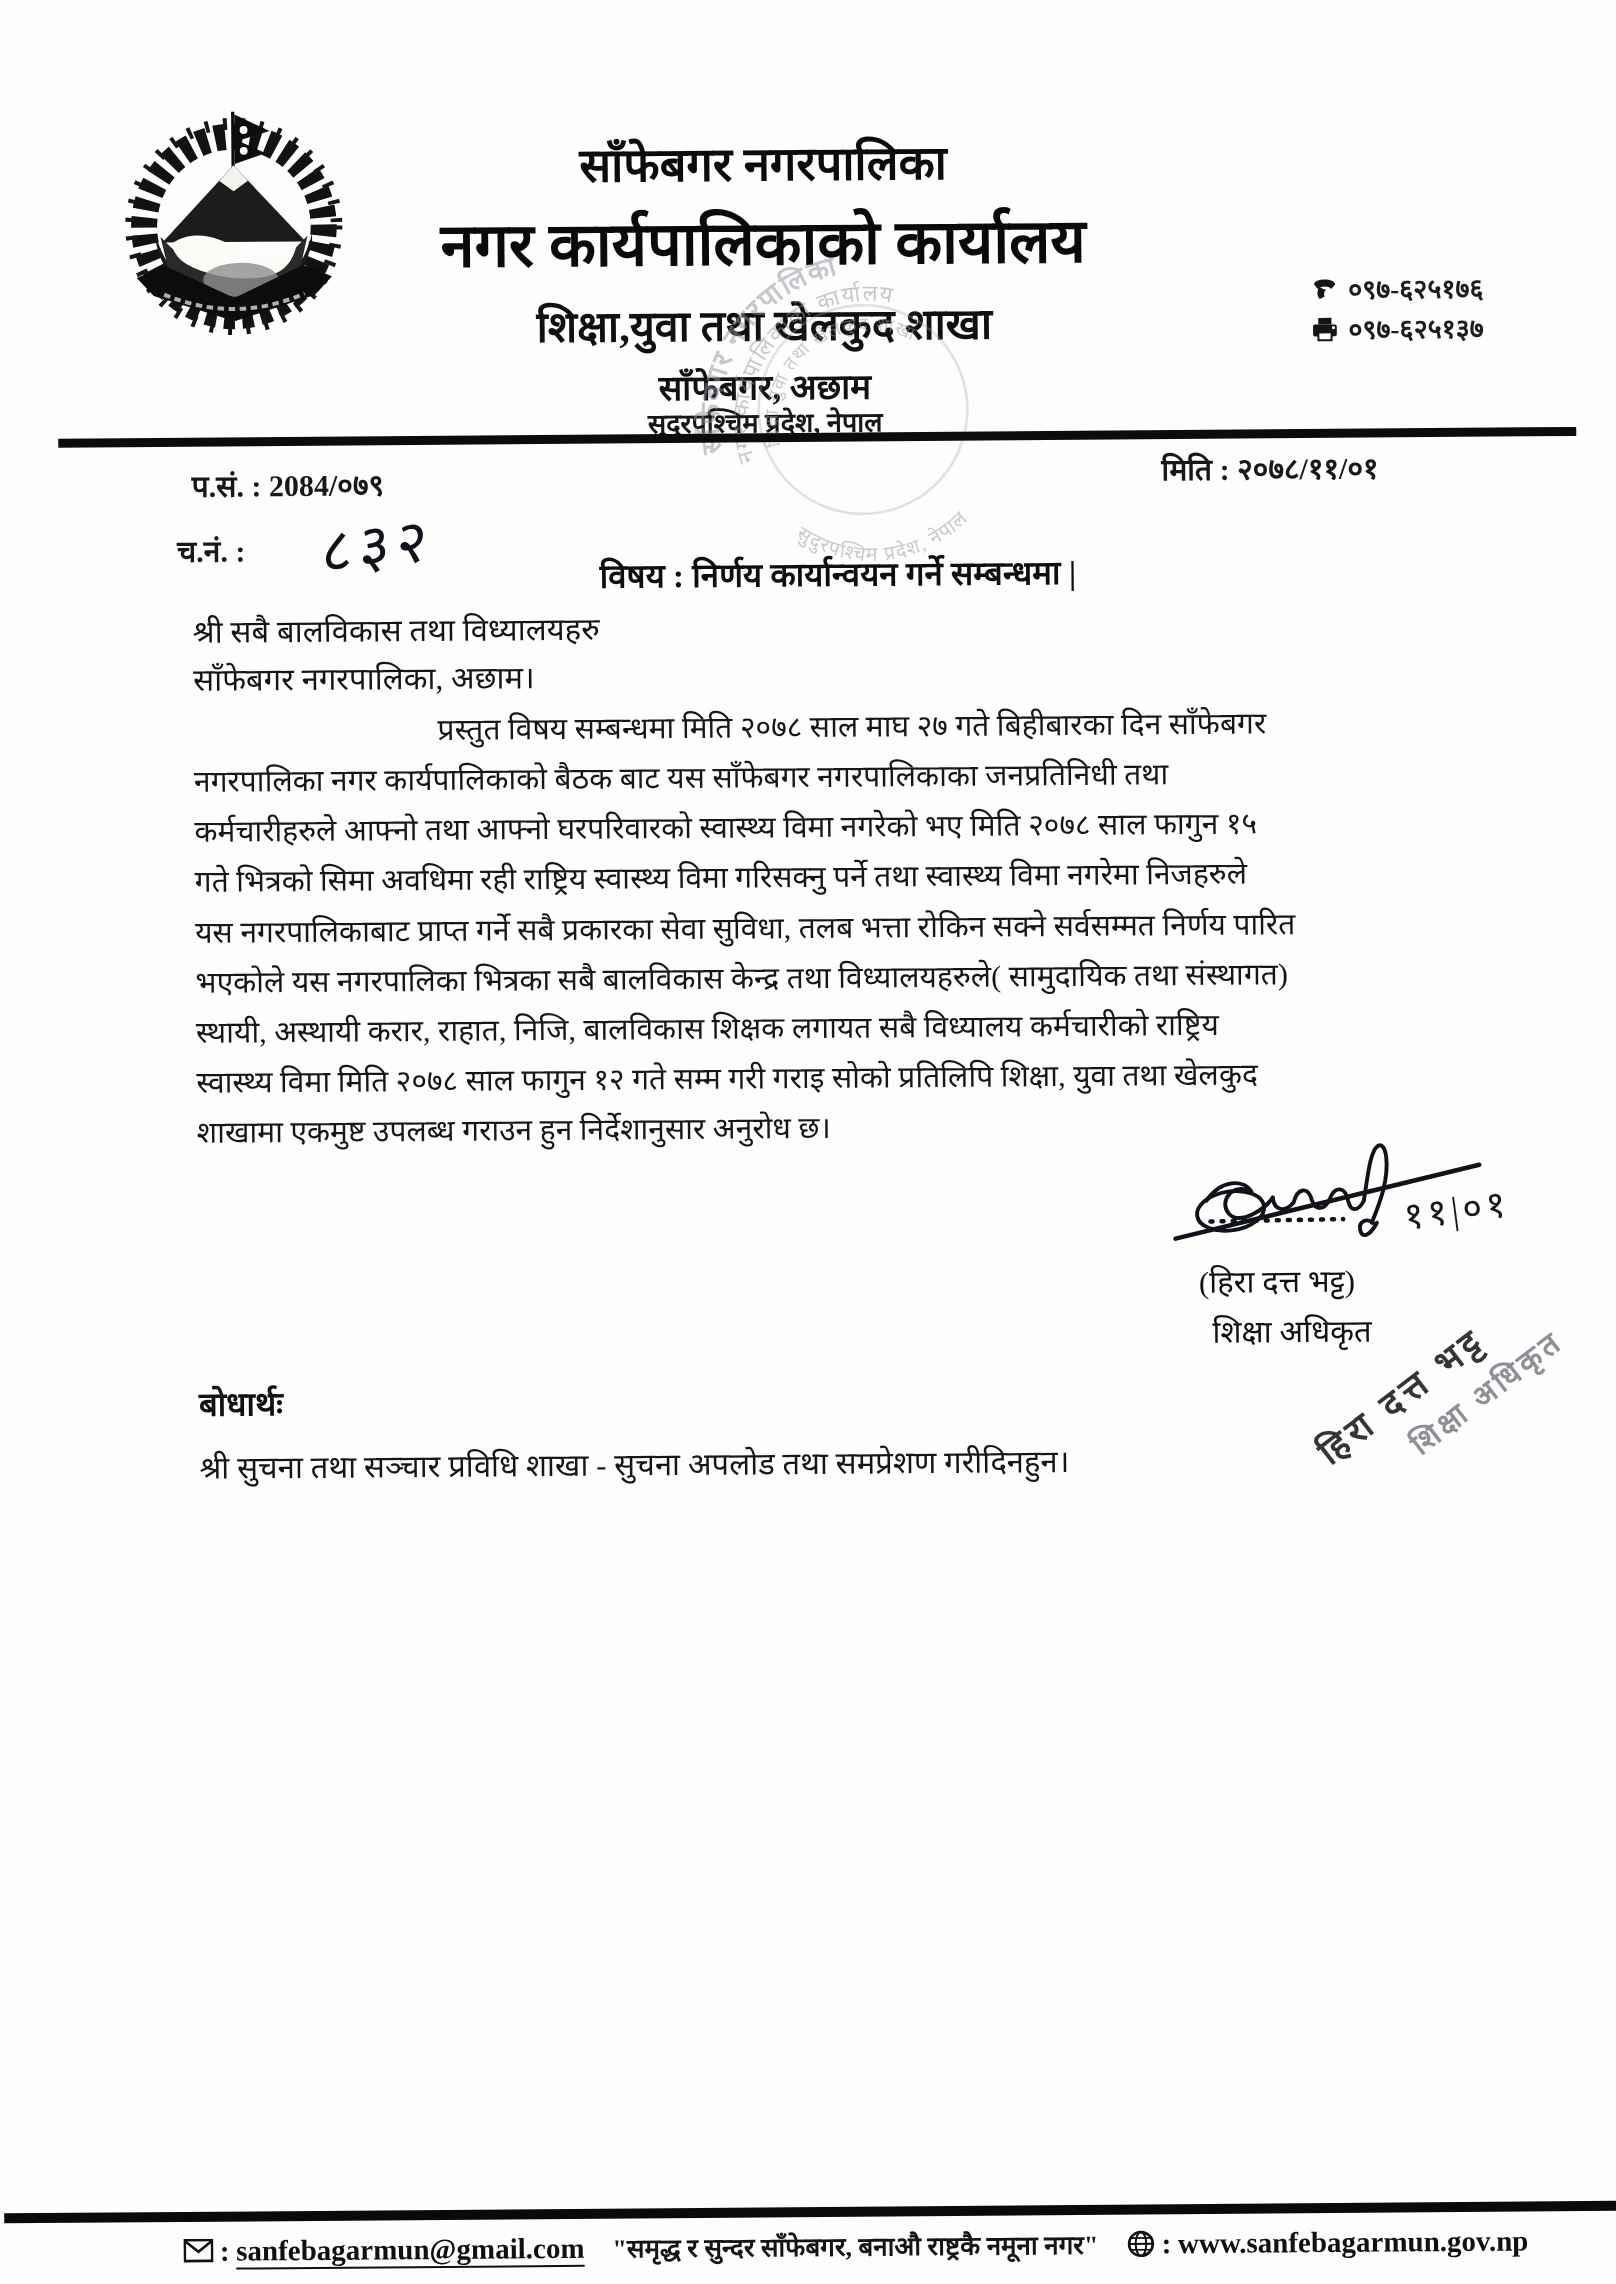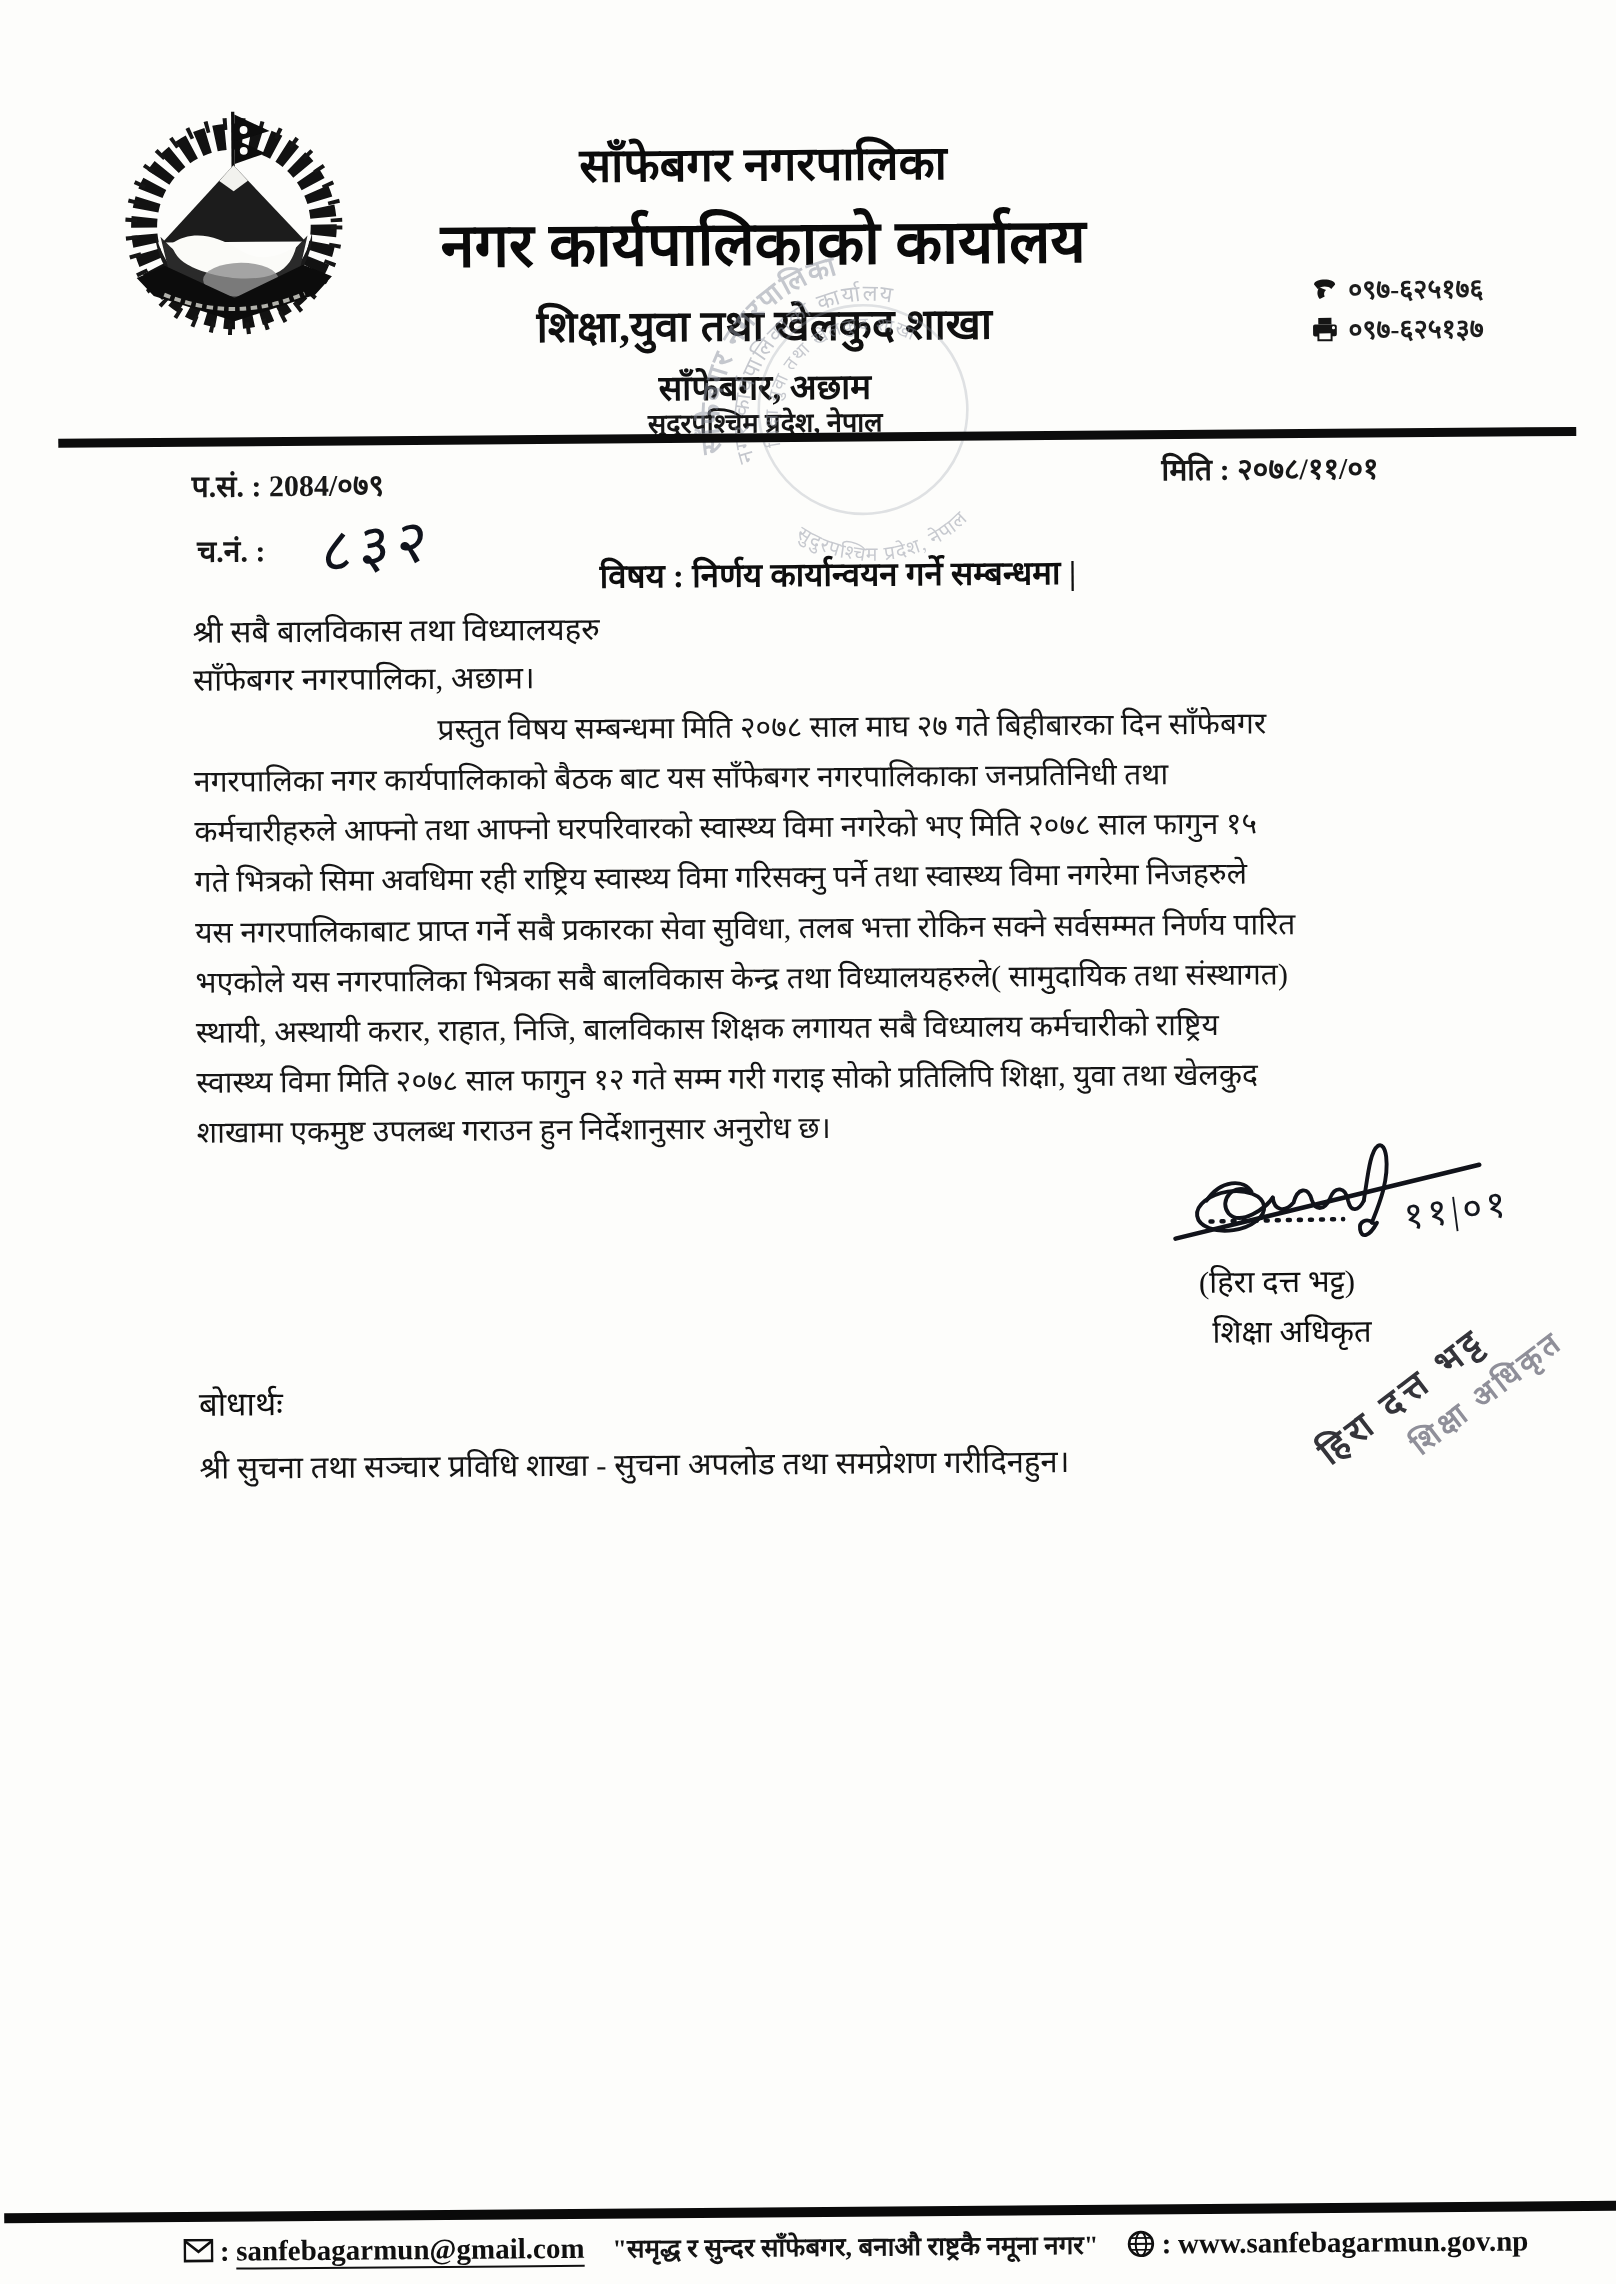--- a/index.html
+++ b/index.html
@@ -22,38 +22,38 @@
   .hdr-address{left:352px;top:362px;width:834px;font-size:35px;font-weight:bold;color:#111;}
   .hdr-province{left:352px;top:403px;width:834px;font-size:27px;font-weight:bold;color:#161616;}
   .contact-row{display:flex;align-items:center;gap:9px;font-size:27px;font-weight:bold;color:#1d1d1d;}
   .rule{left:62px;top:433px;width:1518px;height:8.5px;background:#0c0c0c;}
   
   .round-stamp{left:678px;top:221px;width:378px;height:378px;opacity:0.5;transform:rotate(-26deg);}
   
   .meta{font-size:30px;font-weight:bold;color:#181818;}
   .ref{left:195px;top:460px;}
   .date{left:1165px;top:451px;}
-  .serial{left:200px;top:525px;}
+  .serial{left:180px;top:525px;}
   .serial-hand{left:324px;top:499px;font-size:60px;font-weight:normal;color:#10131c;transform:rotate(-6deg) skewX(-6deg);letter-spacing:6.5px;}
   .subject{left:430px;top:551px;width:821px;font-size:33px;font-weight:bold;color:#0e0e0e;}
   
   .addr1{left:195px;top:605px;font-size:31px;}
   .addr2{left:195px;top:653px;font-size:31px;}
   .bodyline{left:195px;width:1303px;font-size:30px;color:#161616;}
   .indent{text-indent:244px;}
   
   .sig-svg{left:1166px;top:1144px;width:339px;height:117px;}
   .sig-date{left:1401px;top:1187px;font-size:38px;color:#15181f;transform:rotate(-7deg);letter-spacing:3.9px;}
   .sig-name{left:1196px;top:1263px;font-size:31px;color:#101010;}
   .sig-title{left:1209px;top:1313px;font-size:31px;color:#101010;}
   .name-stamp{left:1303px;top:1440px;transform:rotate(-37deg);transform-origin:left top;}
   .name-stamp .l1{font-size:36px;font-weight:bold;color:#34343a;letter-spacing:5.2px;}
   .name-stamp .l2{font-size:30px;font-weight:bold;color:#8f8f99;letter-spacing:3.9px;margin:3.9px 0 0 78px;}
   
-  .cc-label{left:195px;top:1376px;font-size:33px;font-weight:normal;color:#101010;}
+  .cc-label{left:195px;top:1376px;font-size:33px;font-weight:bold;color:#101010;}
   .cc-line{left:195px;top:1441px;font-size:31px;color:#151515;}
   
   .footer-bar{left:-6.5px;top:2207px;width:1629px;height:9.8px;background:#0a0a0a;}
   .footer{left:0;top:2228px;width:1616px;height:46px;}
   .footer-inner{display:flex;align-items:center;justify-content:space-between;padding:0 98px 0 173px;}
   .f-email{display:flex;align-items:center;gap:6.5px;font-size:29px;font-weight:bold;color:#101010;}
   .f-email .addr{text-decoration:underline;text-underline-offset:6.5px;}
   .f-slogan{font-size:26px;font-weight:bold;color:#141414;}
   .f-web{display:flex;align-items:center;gap:6.5px;font-size:29px;font-weight:bold;color:#101010;}
   .icon{display:inline-block;vertical-align:middle;}

